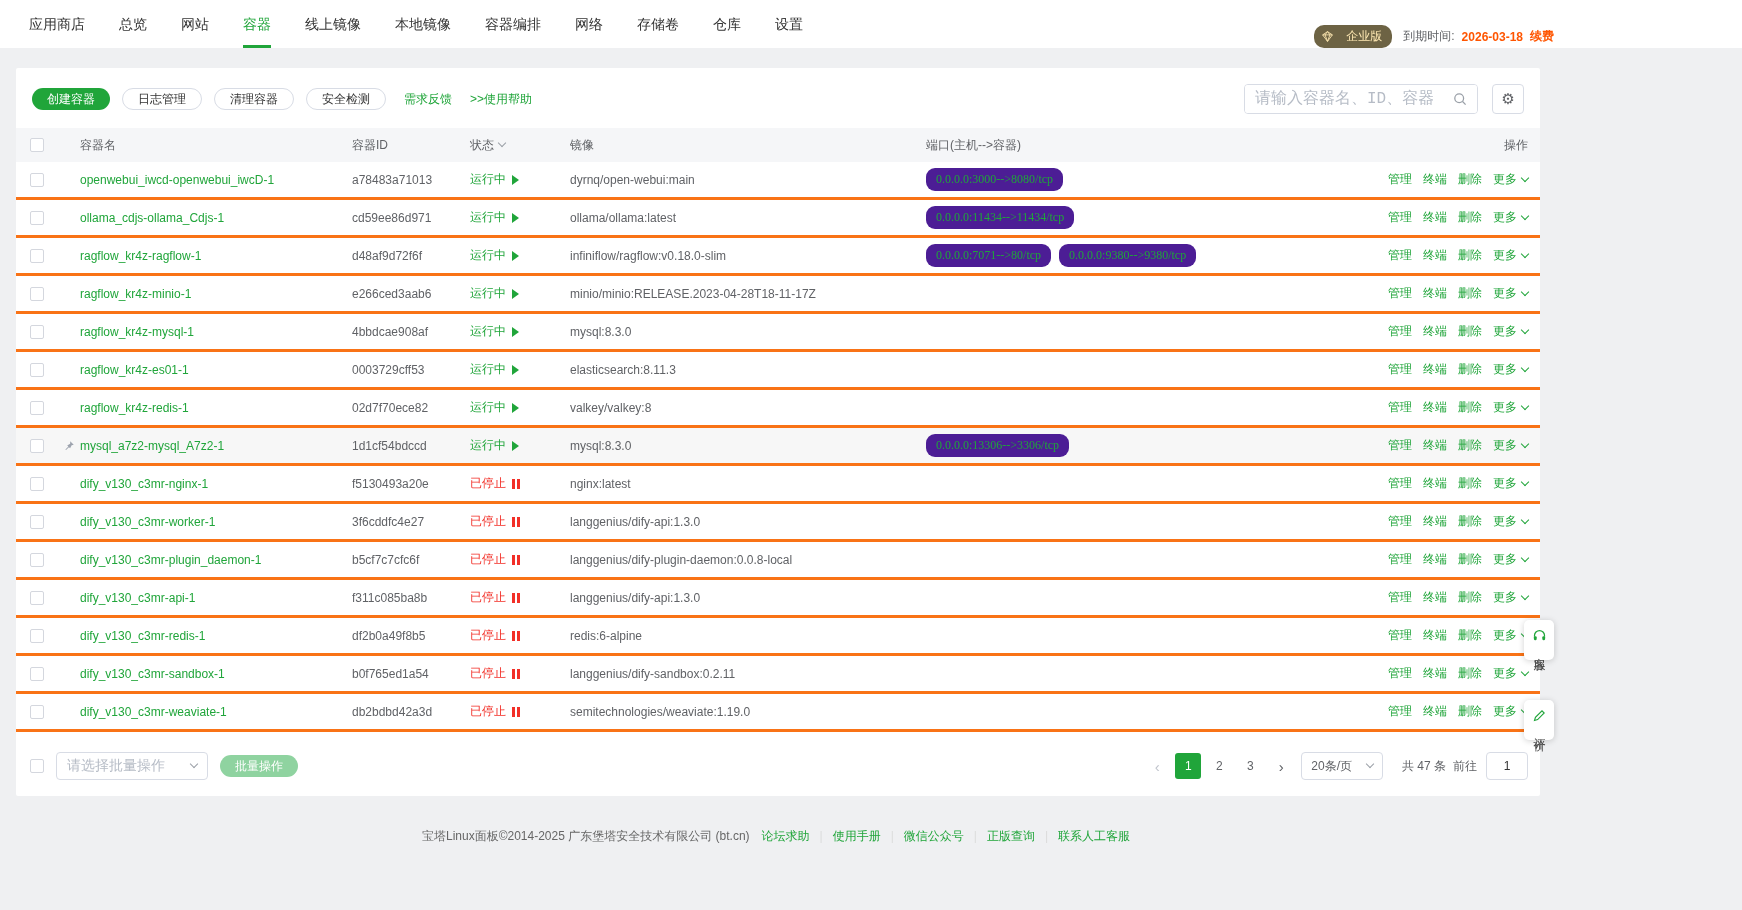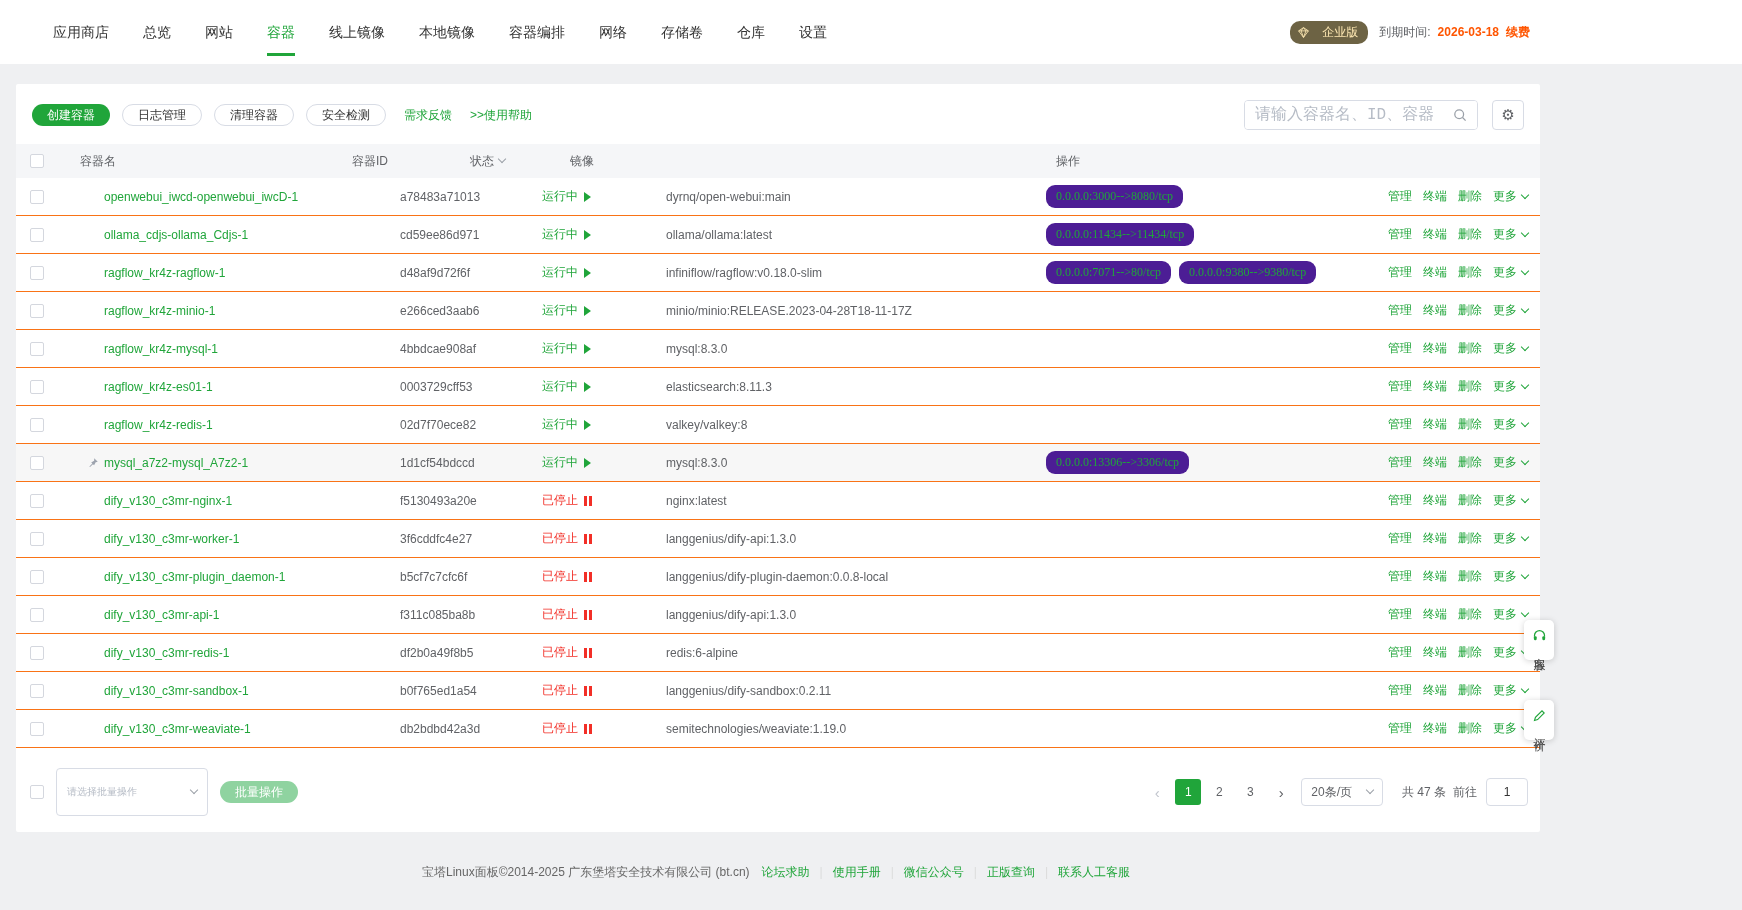--- a/index.html
+++ b/index.html
@@ -1,20 +1,20 @@
 <!DOCTYPE html>
 <html><head>
 <meta charset="utf-8">
 <style>
   *{margin:0;padding:0;box-sizing:border-box;}
   html,body{width:1742px;height:910px;}
   body{background:#eff0f2;font-family:"Liberation Sans","DejaVu Sans",sans-serif;position:relative;overflow:hidden;color:#333;}
 
   
-  .topbar{height:64px;background:#fff;display:flex;align-items:center;padding:0 36px;}
+  .topbar{height:48px;background:#fff;display:flex;align-items:flex-end;padding:0 12px;}
   .nav-tabs{display:flex;height:48px;}
   .nav-item{padding:0 17px;line-height:48px;font-size:14px;color:#333;cursor:pointer;position:relative;white-space:nowrap;}
   .nav-item.active{color:#20a53a;}
   .nav-item.active::after{content:"";position:absolute;left:17px;right:17px;bottom:0;height:3px;background:#20a53a;}
   .license{margin-left:auto;margin-right:176px;display:flex;align-items:center;gap:7px;font-size:12px;white-space:nowrap;}
   .vip-badge{display:inline-flex;align-items:center;gap:12px;background:#6d6344;color:#ffe9b3;border-radius:10px;padding:3px 10px 3px 7px;font-size:12px;}
   .diamond-icon{width:13px;height:13px;color:#ffe9b3;}
   .expiry-label{color:#606266;margin-left:4px;}
   .expiry-date{color:#ff5500;font-weight:bold;}
   .renew-link{color:#ff5500;font-weight:bold;cursor:pointer;text-decoration:none;}
@@ -30,21 +30,21 @@
   .search-box{display:flex;height:30px;border:1px solid #d8dce5;border-radius:4px;overflow:hidden;background:#fff;}
   .search-input{border:none;outline:none;width:198px;padding:0 10px;font-size:16px;font-family:Liberation Mono, monospace;color:#14532d;}
   .search-input::placeholder{color:#b6bcc6;}
   .search-btn{width:34px;background:#fff;border:none;display:flex;align-items:center;justify-content:center;cursor:pointer;}
   .search-icon{width:16px;height:16px;}
   .gear-btn{width:32px;height:30px;border:1px solid #d8dce5;border-radius:4px;background:#fff;cursor:pointer;color:#606266;font-size:15px;display:flex;align-items:center;justify-content:center;}
 
   
   .thead,.trow{display:flex;align-items:center;font-size:12px;}
   .thead{height:34px;background:#f5f6f8;color:#606266;}
-  .trow{height:38px;border-bottom:1px solid #f97316;background:#fff;gap:24px;}
+  .trow{height:38px;border-bottom:3px solid #f97316;background:#fff;}
   .trow.pinned{background:#f7f7f7;}
   .rows-viewport{height:578px;overflow:hidden;}
   .cell{flex:none;}
   .c-check{width:46px;padding-left:14px;}
   .c-name{width:290px;padding-left:18px;position:relative;white-space:nowrap;overflow:hidden;}
   .c-id{width:118px;color:#606266;}
   .c-status{width:100px;display:flex;align-items:center;}
   .c-image{width:352px;color:#606266;white-space:nowrap;overflow:hidden;}
   .c-ports{flex:1 1 auto;padding-left:4px;display:flex;gap:8px;align-items:center;overflow:hidden;}
   .c-actions{width:170px;display:flex;justify-content:flex-end;gap:11px;padding-right:12px;}
@@ -56,21 +56,21 @@
   .status.stop{color:#f22f27;}
   .play-icon{display:inline-block;width:0;height:0;border-left:7px solid currentColor;border-top:5px solid transparent;border-bottom:5px solid transparent;margin-left:6px;}
   .pause-icon{display:inline-block;width:8px;height:10px;border-left:3px solid currentColor;border-right:3px solid currentColor;margin-left:6px;}
   .port-badge{background:#4c1d95;color:#20a53a;border-radius:9px;padding:4px 10px;font-size:12px;white-space:nowrap;font-family:Liberation Serif, serif;}
   .act{color:#20a53a;cursor:pointer;display:inline-flex;align-items:center;text-decoration:none;white-space:nowrap;}
   .caret{display:inline-block;width:6px;height:6px;border-right:1px solid currentColor;border-bottom:1px solid currentColor;transform:rotate(45deg);margin-left:5px;position:relative;top:-2px;}
   .caret.gray{color:#9ba0a8;}
 
   
   .batch-bar{display:flex;align-items:center;padding:12px 12px 16px 14px;gap:12px;}
-  .batch-select{width:152px;height:48px;border:1px solid #d8dce5;border-radius:4px;display:flex;align-items:center;justify-content:space-between;padding:0 10px;font-size:10px;color:#b6bcc6;background:#fff;cursor:pointer;}
+  .batch-select{width:152px;height:28px;border:1px solid #d8dce5;border-radius:4px;display:flex;align-items:center;justify-content:space-between;padding:0 10px;font-size:14px;color:#b6bcc6;background:#fff;cursor:pointer;}
   .btn-batch{background:#8fd3a0;color:#fff;}
   .pagination{margin-left:auto;display:flex;align-items:center;gap:5px;font-size:12px;color:#606266;}
   .page-arrow{width:26px;height:26px;display:inline-flex;align-items:center;justify-content:center;font-size:15px;cursor:pointer;color:#606266;}
   .page-arrow.prev{color:#c0c4cc;}
   .pages{display:inline-flex;gap:5px;}
   .page-num{min-width:26px;height:26px;display:inline-flex;align-items:center;justify-content:center;border-radius:3px;cursor:pointer;color:#606266;}
   .page-num.active{background:#20a53a;color:#fff;}
   .size-select{height:28px;border:1px solid #d8dce5;border-radius:4px;display:flex;align-items:center;gap:10px;padding:0 9px;margin-left:2px;cursor:pointer;color:#606266;background:#fff;}
   .total{margin-left:14px;}
   .goto-label{margin-left:2px;}
@@ -143,20 +143,21 @@
 
   <div class="thead">
     <div class="cell c-check"><span class="checkbox"></span></div>
     <div class="cell c-name">容器名</div>
     <div class="cell c-id">容器ID</div>
     <div class="cell c-status">
         <span>状态</span>
         <span class="caret gray"></span>
       </div>
     <div class="cell c-image">镜像</div>
+    <div class="cell c-ports">端口(主机--&gt;容器)</div>
     <div class="cell c-actions">操作</div>
   </div>
 
   <div class="rows-viewport">
       <div class="trow">
         <div class="cell c-check"><span class="checkbox"></span></div>
         <div class="cell c-name"><a class="name-link">openwebui_iwcd-openwebui_iwcD-1</a></div>
         <div class="cell c-id">a78483a71013</div>
         <div class="cell c-status">
           <span class="status run">运行中<span class="play-icon"></span></span>

